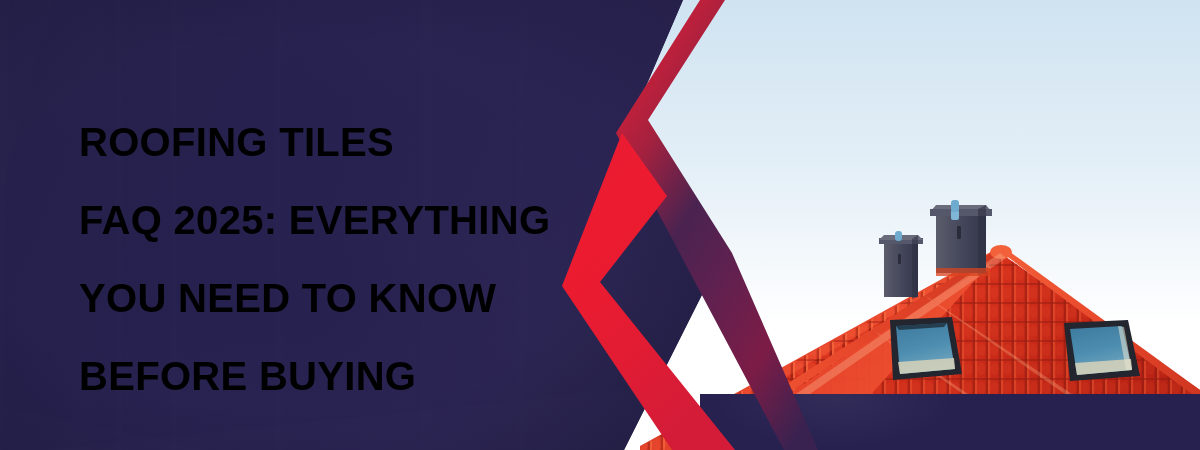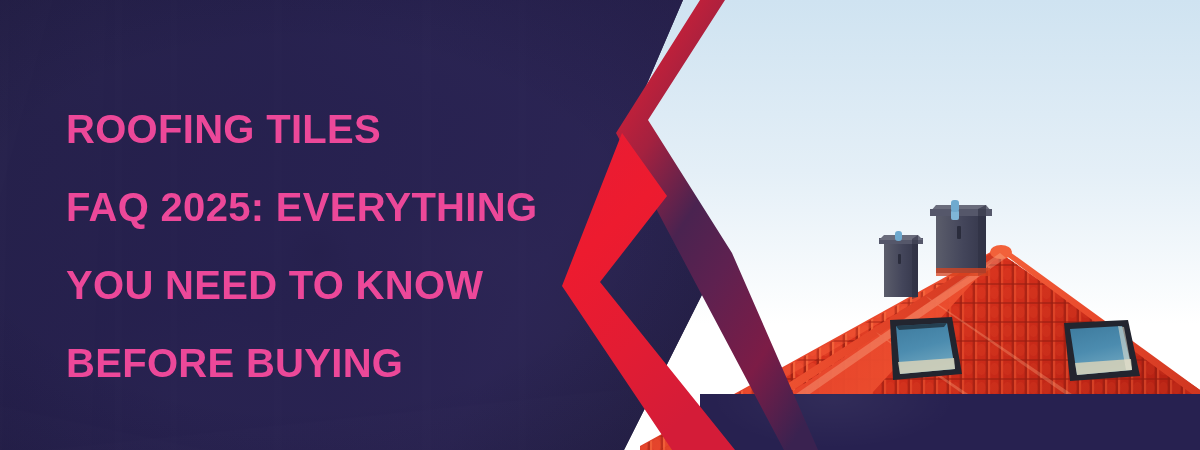--- a/index.html
+++ b/index.html
@@ -75,29 +75,29 @@
   }
 
   
   .stripe{position:absolute; top:0; left:0; width:1200px; height:450px; pointer-events:none;}
 
   
   .headline{
     position:absolute;
     left:62px; top:86px;
     width:560px;
-    color:#ec4899;
+    color:#000000;
     font-family:"Liberation Sans",sans-serif;
     font-weight:bold;
     font-size:40px;
     line-height:78px;
     letter-spacing:.3px;
     text-transform:uppercase;
     white-space:pre-line;
-    margin:4px;
+    margin:17px;
   }
 </style>
 </head>
 <body>
 
 <div id="banner">
 
   <div class="sky"></div>
 
   <div class="roof-layer">

